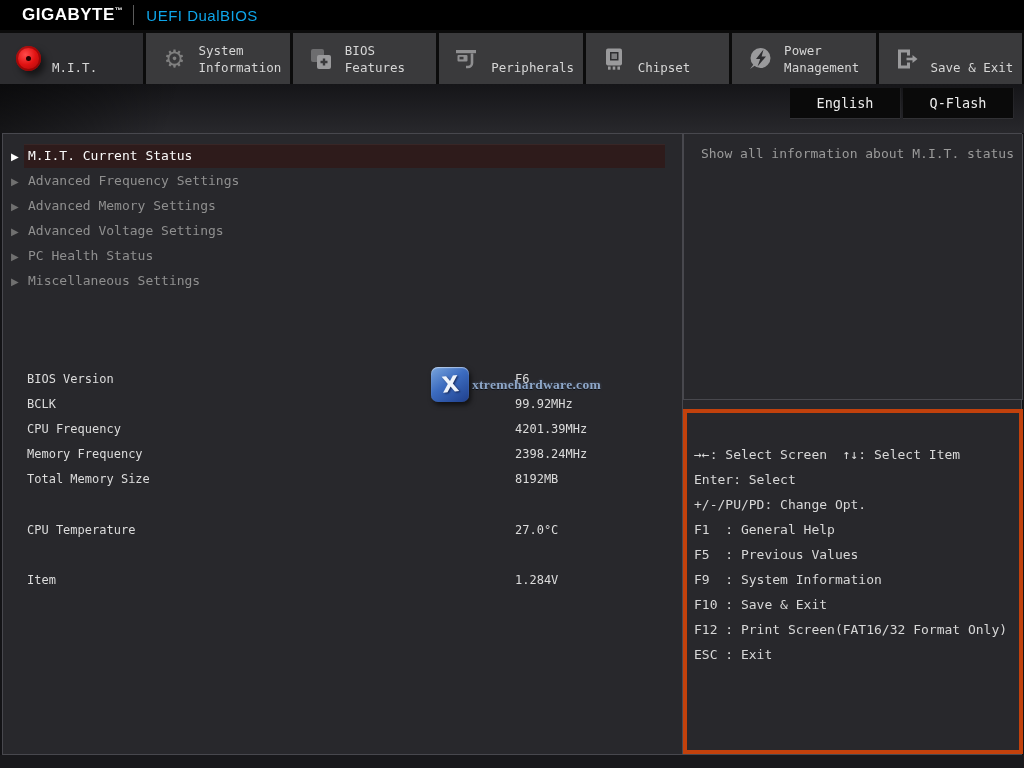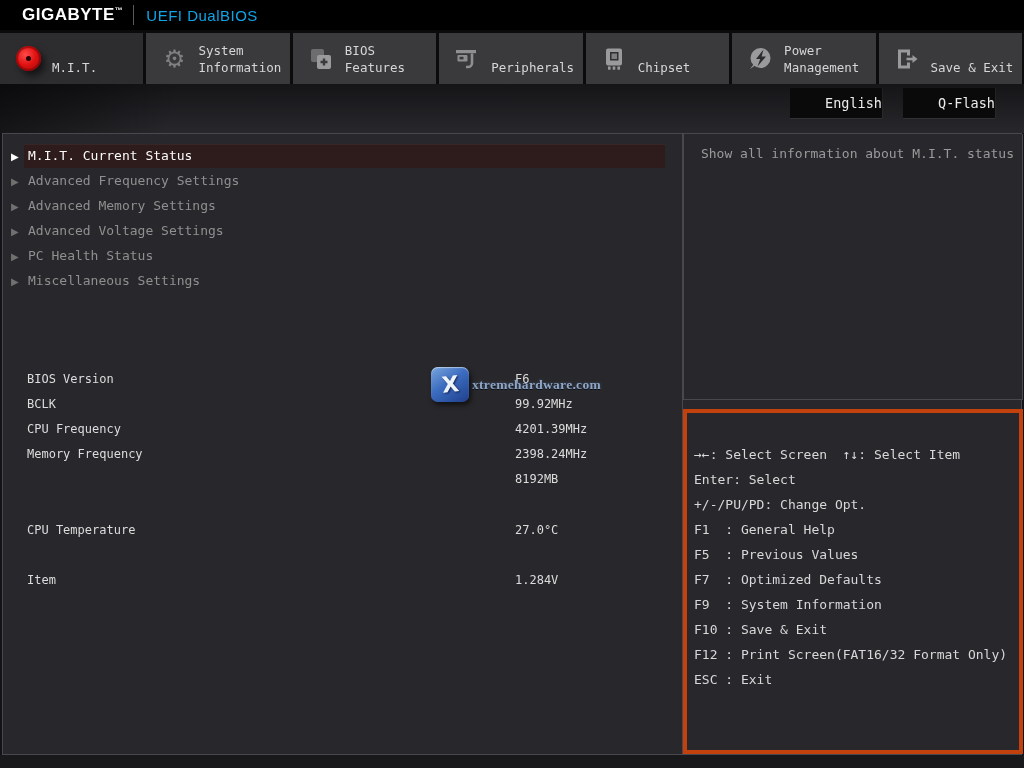--- a/index.html
+++ b/index.html
@@ -50,22 +50,22 @@
   
   .subheader {
     position:absolute; left:0; top:84px; width:1024px; height:49px;
     background:linear-gradient(#151518, #28282c);
   }
   .tab-shadow {
     position:absolute; left:0; top:0; width:280px; height:49px;
     background:linear-gradient(110deg, rgba(0,0,0,.5) 0%, rgba(0,0,0,.25) 35%, transparent 62%);
   }
   .hdr-btn {
-    position:absolute; top:4px; width:92px; height:30px; background:#0a0a0a;
-    color:#ececec; font-size:13.5px; text-align:right; line-height:30px;
+    position:absolute; top:4px; width:110px; height:30px; background:#0a0a0a;
+    color:#ececec; font-size:13.5px; text-align:center; line-height:30px;
     box-shadow:0 1px 0 rgba(255,255,255,.07), 1px 0 0 rgba(255,255,255,.04);
     cursor:default;
   }
   .btn-english { left:790px; }
   .btn-qflash  { left:903px; }
   
   .content {
     position:absolute; left:2px; top:133px; width:1020px; height:622px;
     background:#28282c; border:1px solid #48484e;
   }
@@ -261,20 +261,21 @@
       </div>
       <div class="info-row" style="top:283px">
         <span class="info-label">CPU Frequency</span>
         <span class="info-value">4201.39MHz</span>
       </div>
       <div class="info-row" style="top:308px">
         <span class="info-label">Memory Frequency</span>
         <span class="info-value">2398.24MHz</span>
       </div>
       <div class="info-row" style="top:333px">
+        <span class="info-label">Total Memory Size</span>
         <span class="info-value">8192MB</span>
       </div>
       <div class="info-row" style="top:384px">
         <span class="info-label">CPU Temperature</span>
         <span class="info-value">27.0°C</span>
       </div>
       <div class="info-row" style="top:434px">
         <span class="info-label">Item</span>
         <span class="info-value">1.284V</span>
       </div>
@@ -291,21 +292,20 @@
     <div class="help-box">
       <div class="help-desc">Show all information about M.I.T. status</div>
     </div>
 
     <div class="keys-box">
       <div class="key-line">→←: Select Screen  ↑↓: Select Item</div>
       <div class="key-line">Enter: Select</div>
       <div class="key-line">+/-/PU/PD: Change Opt.</div>
       <div class="key-line">F1  : General Help</div>
       <div class="key-line">F5  : Previous Values</div>
-      <div class="key-line">F7  : Optimized Defaults</div>
       <div class="key-line">F9  : System Information</div>
       <div class="key-line">F10 : Save &amp; Exit</div>
       <div class="key-line">F12 : Print Screen(FAT16/32 Format Only)</div>
       <div class="key-line">ESC : Exit</div>
     </div>
 
   </div>
 
   <div class="footer"></div>
 

